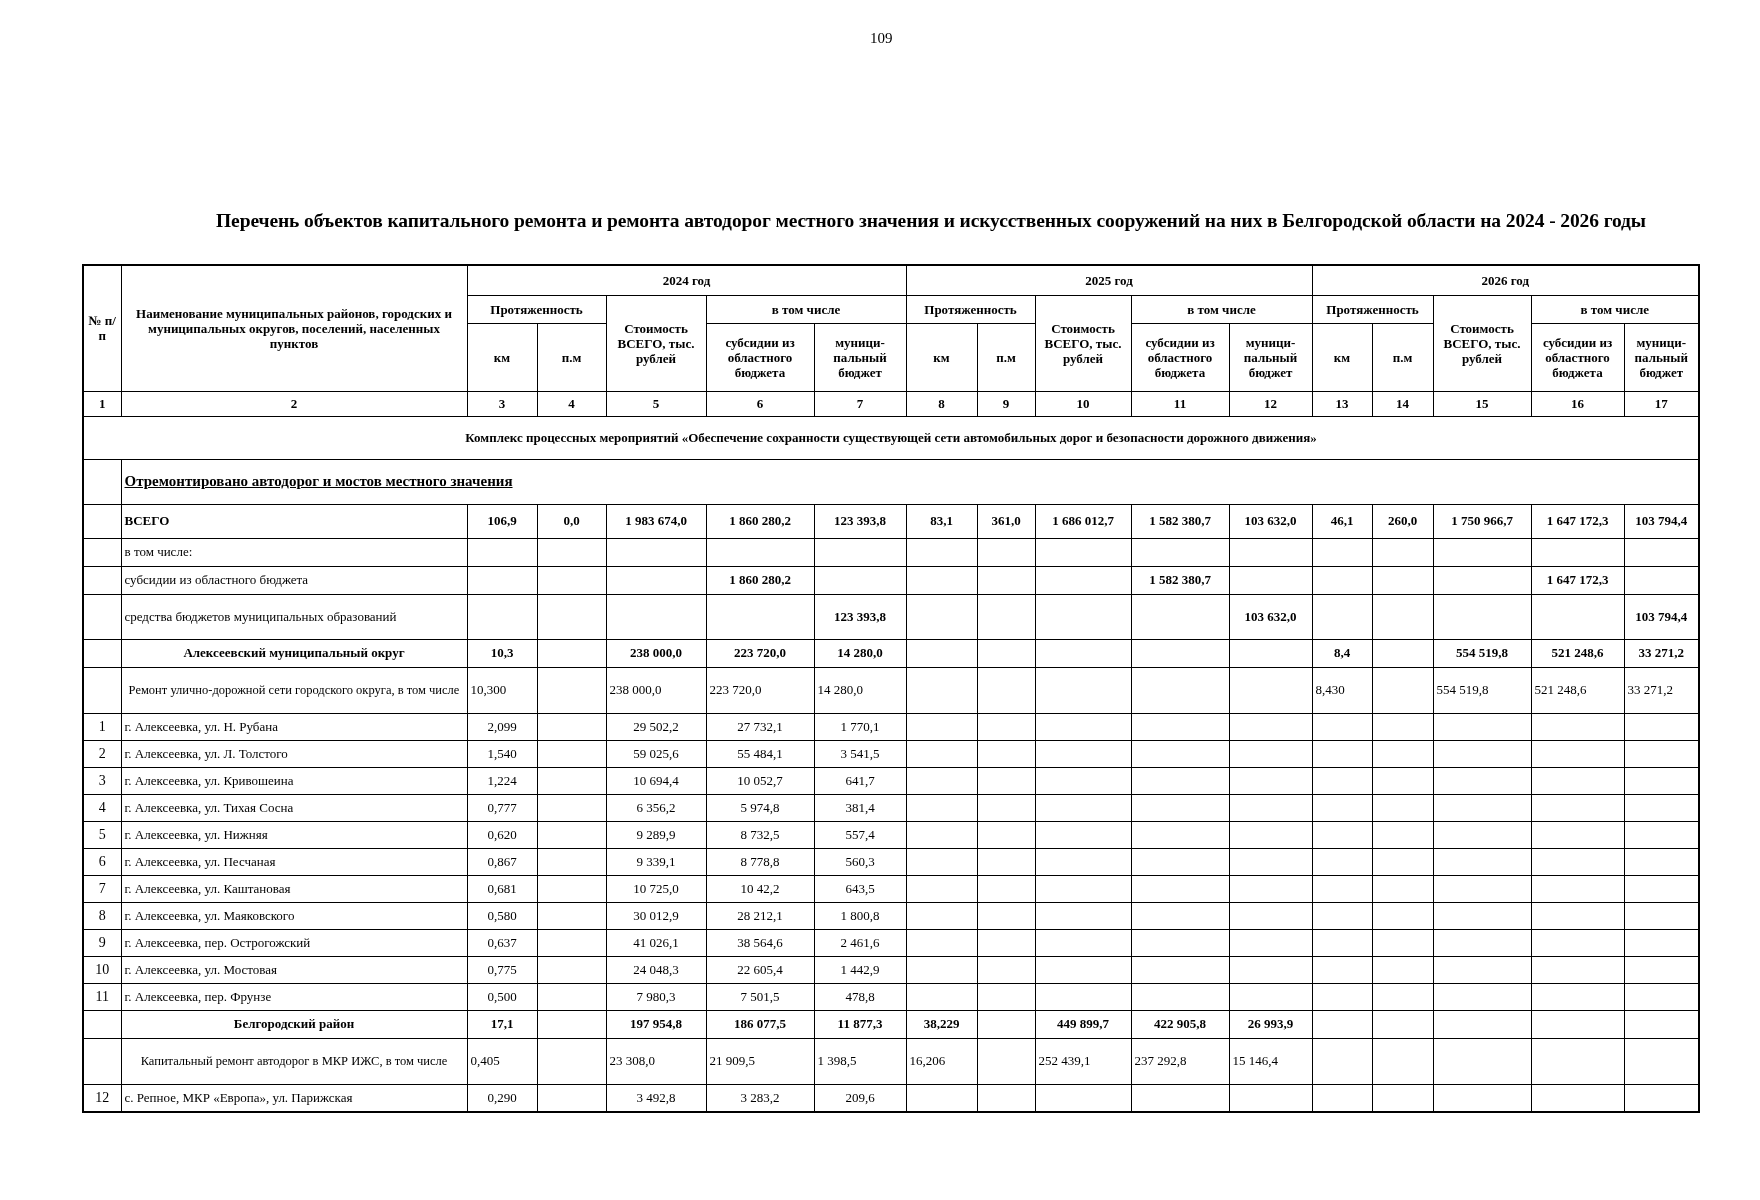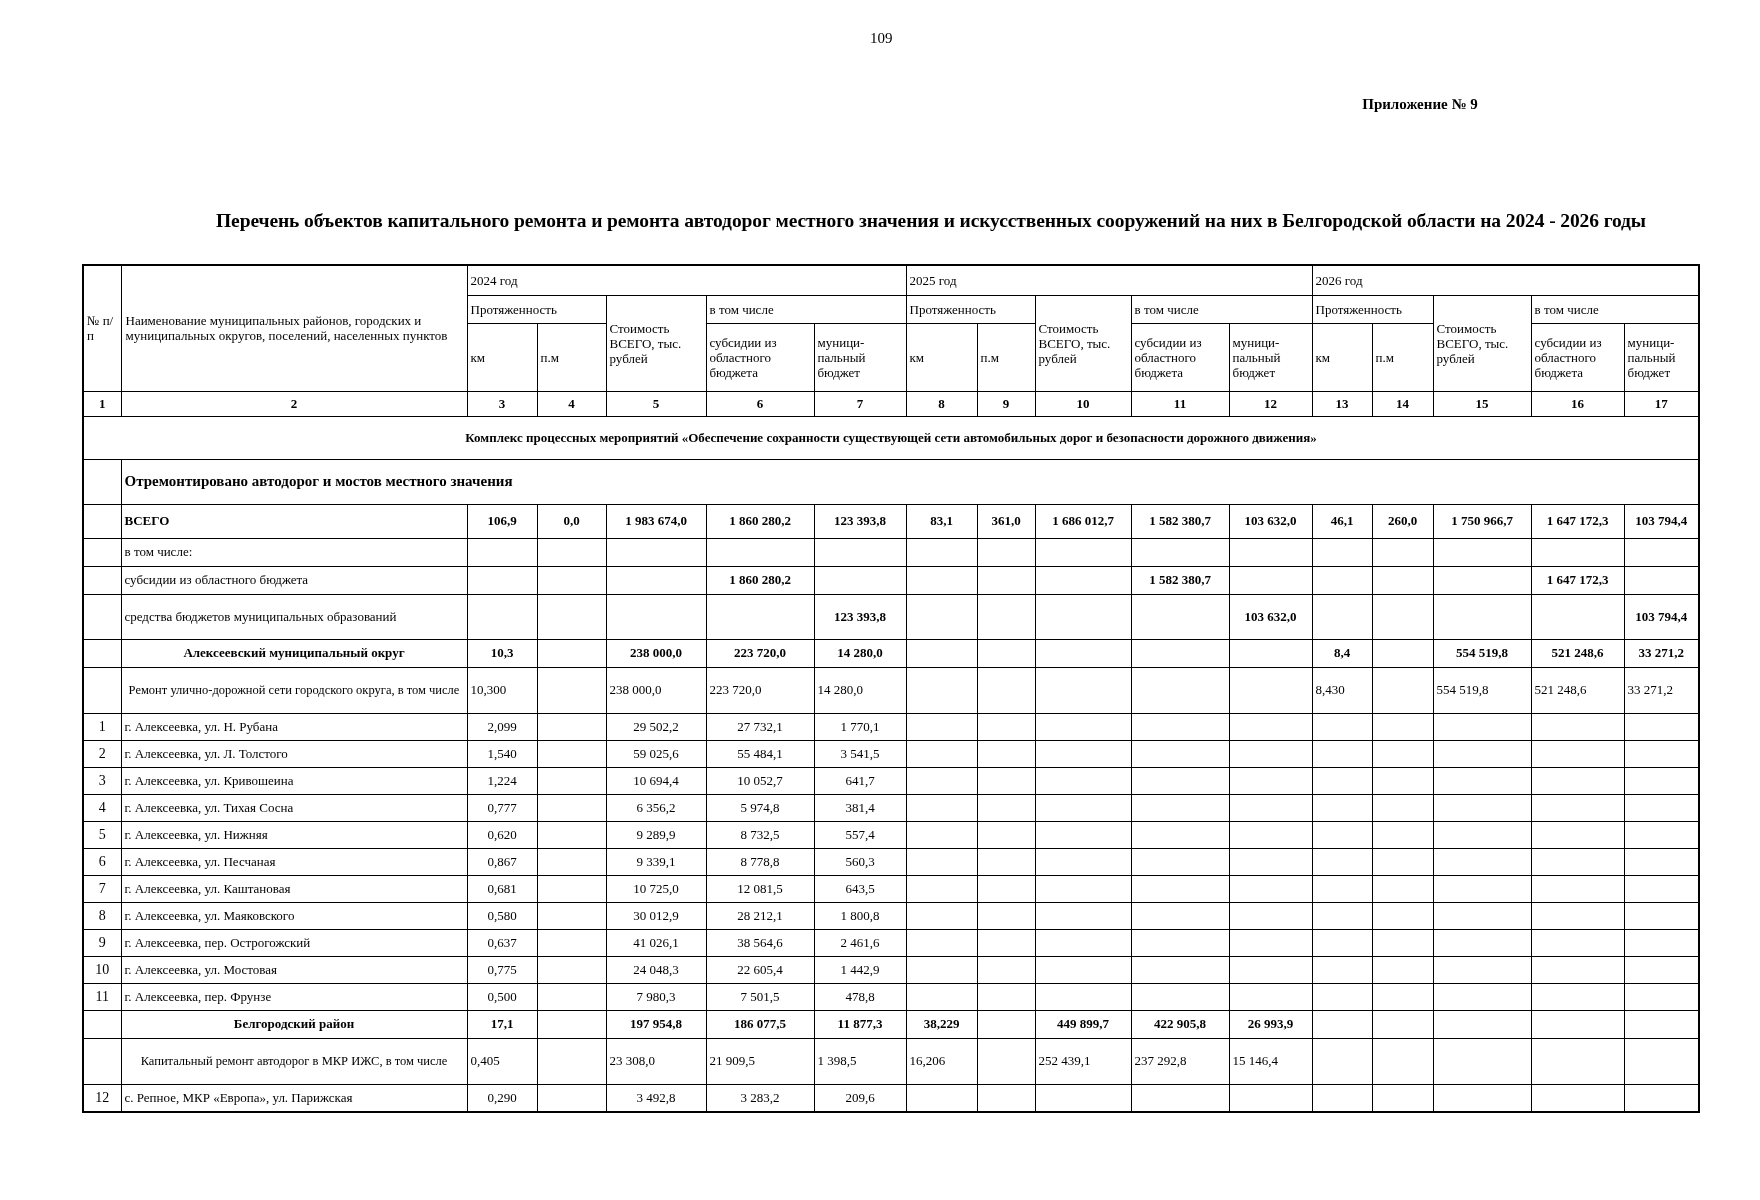--- a/index.html
+++ b/index.html
@@ -7,46 +7,45 @@
          font-family: "Liberation Serif", "DejaVu Serif", serif; color: #000; }
   .page-num { position: absolute; left: 870px; top: 30px; width: 40px; text-align: left; font-size: 15px; }
   .appendix { position: absolute; left: 1180px; top: 94px; width: 480px; text-align: center;
               font-size: 15px; font-weight: bold; line-height: 20px; }
   .doc-title { position: absolute; left: 106px; top: 210px; width: 1650px; text-align: center;
                font-size: 19.5px; font-weight: bold; letter-spacing: -0.1px; }
   table.main { position: absolute; left: 82px; top: 264px; border-collapse: collapse; table-layout: fixed;
                width: 1616px; border: 2px solid #000; }
   table.main td { border: 1px solid #000; padding: 0 3px; font-size: 13px; vertical-align: middle;
                   overflow: hidden; white-space: nowrap; }
-  .h { font-weight: normal; font-size: 12px; white-space: normal !important; line-height: 15px; }
+  .h { text-align: center; font-weight: bold; font-size: 12px; white-space: normal !important; line-height: 15px; }
   .hn td { text-align: center; font-weight: bold; font-size: 14px; height: 24px; border-bottom: 2px solid #000; }
   .complex td { height: 42px; font-size: 19px; font-weight: bold; text-align: center; }
   .section td { height: 44px; }
-  .section .lbl { font-weight: bold; font-size: 15px; }
+  .section .lbl { font-weight: bold; font-size: 15px; text-decoration: underline; }
   .total td { height: 33px; font-size: 15.5px; font-weight: bold; text-align: center; }
   .total .lbl { text-align: left; }
   .sub td { height: 27px; font-size: 15px; }
   .sub2 td { height: 44px; font-size: 15px; }
   .sub2 .lbl { white-space: normal; line-height: 19px; }
   .bold-c { font-weight: bold; }
   .num { text-align: center; font-size: 14px; }
   .district td { height: 27px; font-size: 14.5px; font-weight: bold; text-align: center; }
   .group td { height: 45px; font-size: 13px; }
   .group .lbl { text-align: center; white-space: normal; line-height: 17px; font-size: 12.5px; }
   .item td { height: 26px; font-size: 13px; text-align: center; }
   .item .lbl { text-align: left; }
   .item .idx { font-size: 14px; }
 </style>
 </head>
 <body>
 
 <div class="page-num">109</div>
 
 <div class="appendix">
-  <div>Приложение № 9</div>
 </div>
 
 <div class="doc-title">Перечень объектов капитального ремонта и ремонта автодорог местного значения и искусственных сооружений на них в Белгородской области на 2024 - 2026 годы</div>
 
 <table class="main">
   <colgroup>
     <col style="width:38px">
       <col style="width:346px">
     <col style="width:70px">
       <col style="width:69px">
@@ -350,21 +349,21 @@
         <td></td>
         <td></td>
         <td></td>
       </tr>
       <tr class="item">
         <td class="idx">7</td>
         <td class="lbl">г. Алексеевка, ул. Каштановая</td>
         <td>0,681</td>
         <td></td>
         <td>10 725,0</td>
-        <td>12 081,5</td>
+        <td>10 42,2</td>
         <td>643,5</td>
         <td></td>
         <td></td>
         <td></td>
         <td></td>
         <td></td>
         <td></td>
         <td></td>
         <td></td>
         <td></td>

